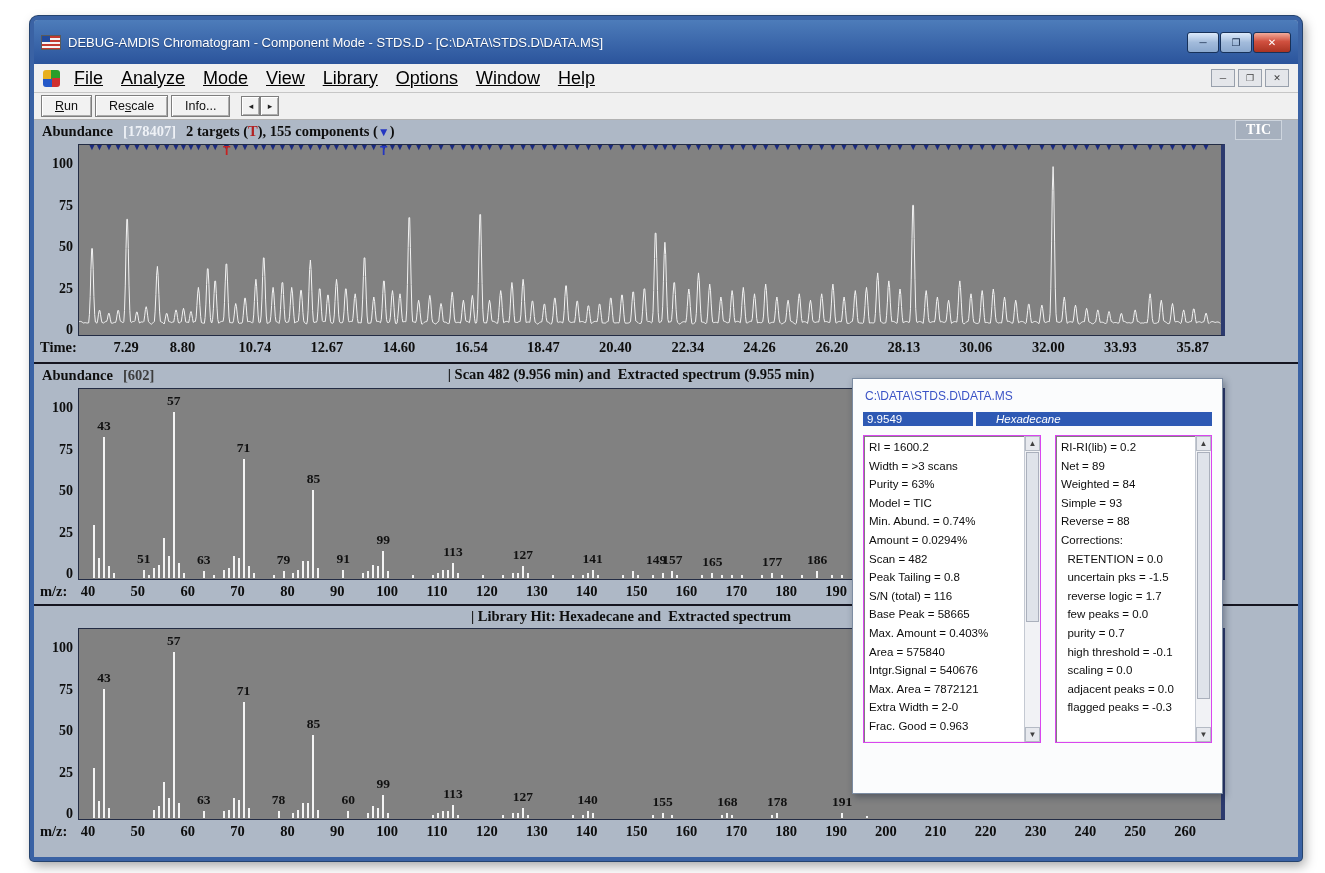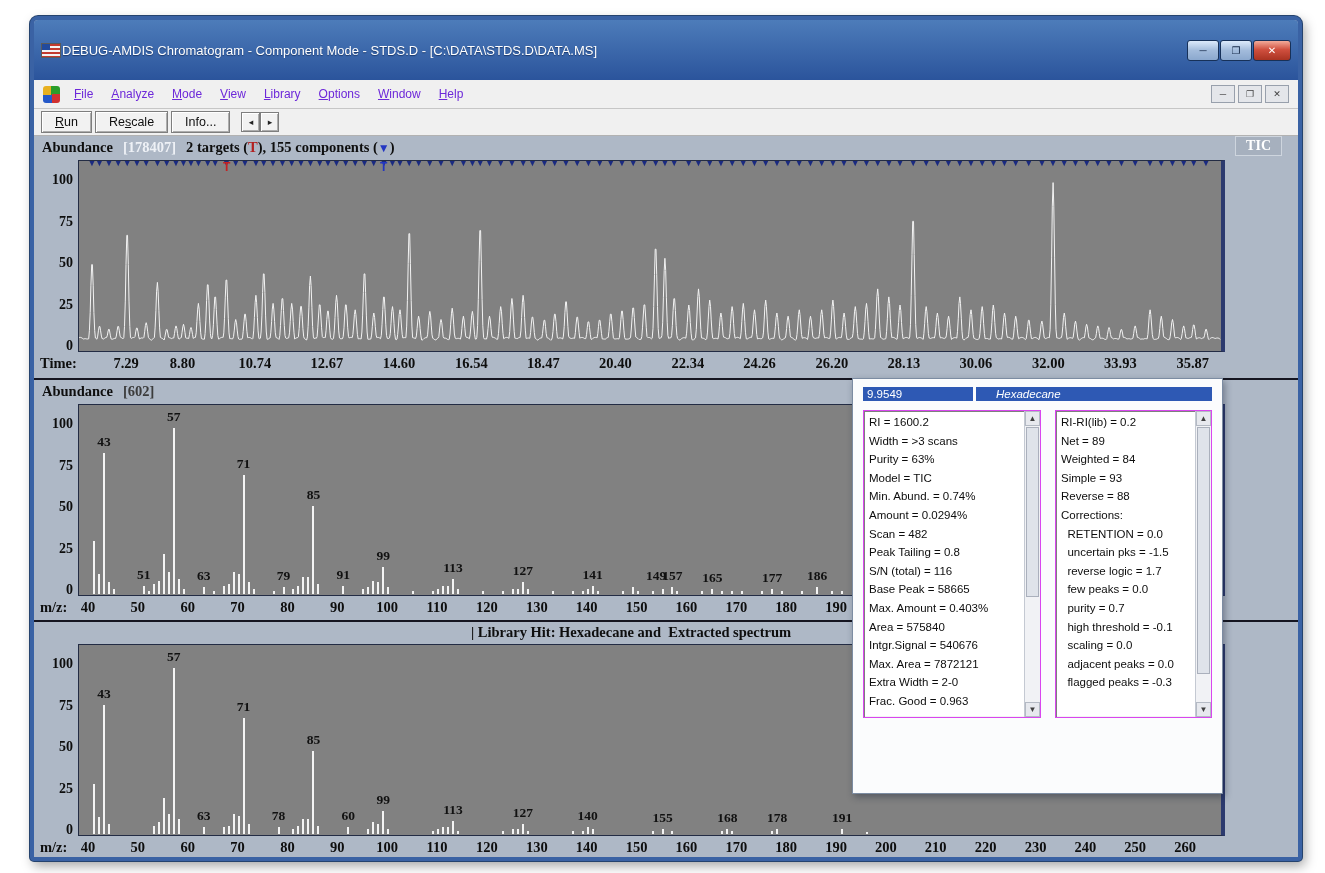--- a/index.html
+++ b/index.html
@@ -5,37 +5,37 @@
   html,body{margin:0;padding:0;}
   body{width:1325px;height:873px;background:#ffffff;position:relative;
        font-family:"Liberation Sans",sans-serif;overflow:hidden;}
 
   .window{position:absolute;left:30px;top:16px;width:1264px;height:837px;
     border:4px solid #3a62a4;border-radius:8px 8px 4px 4px;background:#aeb8c6;
     box-shadow:0 0 0 1px #25436e,3px 5px 12px rgba(0,0,0,.35);overflow:hidden;}
 
   
   .titlebar{height:28px;background:linear-gradient(#4d7cba,#2b549c);display:flex;
-    align-items:center;padding:16px 7px;gap:1px;}
+    align-items:center;padding:8px 7px;gap:7px;}
   .app-icon{width:18px;height:13px;border:1px solid #5a5a5a;position:relative;flex:0 0 auto;
     background:repeating-linear-gradient(#c33b2f 0 2px,#f4f4f4 2px 4px);}
   .app-icon::after{content:"";position:absolute;left:0;top:0;width:8px;height:6px;background:#224a9c;}
   .title{color:#ffffff;font-size:13px;flex:1;white-space:nowrap;overflow:hidden;text-shadow:0 1px 1px #1d3a6b;}
   .win-btns{display:flex;gap:1px;flex:0 0 auto;}
   .win-btn{width:30px;height:19px;border:1px solid #173159;border-radius:3px;display:flex;
     align-items:center;justify-content:center;font-size:10px;color:#142847;
     background:linear-gradient(#dceafb,#a2bbdb 50%,#8ba8ce);cursor:default;}
   .win-btn.close{width:36px;color:#fff;background:linear-gradient(#f2ab9a,#d0503f 45%,#a93322);}
 
   
   .menubar{height:28px;background:#f0f0f0;display:flex;align-items:center;padding:0 4px;
     border-bottom:1px solid #c6c6c6;}
   .menu-appicon{width:17px;height:17px;margin:0 5px;border-radius:3px;
     background:conic-gradient(#2a9d2a 0 25%,#d03030 25% 50%,#2458c8 50% 75%,#e8b020 75%);}
-  .menu-item{padding:4px 9px;font-size:12px;color:#6d28d9;}
+  .menu-item{padding:4px 9px;font-size:18px;color:#000000;text-decoration:underline;}
   .mdi-btns{margin-left:auto;display:flex;gap:3px;padding-right:5px;}
   .mdi-btn{width:22px;height:16px;background:#e4e6ea;border:1px solid #98a0ac;display:flex;
     align-items:center;justify-content:center;font-size:9px;color:#404040;}
 
   
   .toolbar{height:26px;background:#f0f0f0;display:flex;align-items:center;padding:0 7px;gap:3px;
     border-bottom:1px solid #b2b2b2;}
   .tb-btn{height:20px;padding:0 13px;background:#f2f2f2;border:1px solid #7e7e7e;
     box-shadow:inset 1px 1px 0 #ffffff,inset -1px -1px 0 #adadad;font-size:12.5px;
     display:flex;align-items:center;color:#101010;}
@@ -311,20 +311,21 @@
         <span class="tick" style="left: 1086.35px;">33.93</span>
         <span class="tick" style="left: 1158.76px;">35.87</span>
       </div>
     <div class="divider"></div>
 
     <div class="sec-header">
       <span class="chrom-left">
         <span>Abundance</span>
         <span class="abval-mid">[602]</span>
       </span>
+      <span class="center-text">| Scan 482 (9.956 min) and  Extracted spectrum (9.955 min)</span>
     </div>
     <div class="plotrow">
       <div class="gutter" id="spec1-yticks">
           <span class="ytick" style="top: 12px;">100</span>
           <span class="ytick" style="top: 53.5px;">75</span>
           <span class="ytick" style="top: 95px;">50</span>
           <span class="ytick" style="top: 136.5px;">25</span>
           <span class="ytick" style="top: 178px;">0</span>
         </div>
       <div class="plot" id="spec1-plot">
@@ -561,20 +562,21 @@
         <span class="tick" style="left: 951.6px;">220</span>
         <span class="tick" style="left: 1001.5px;">230</span>
         <span class="tick" style="left: 1051.4px;">240</span>
         <span class="tick" style="left: 1101.2px;">250</span>
         <span class="tick" style="left: 1151.1px;">260</span>
       </div>
 
   </div>
 
   <div class="popup">
+    <div class="popup-title">C:\DATA\STDS.D\DATA.MS</div>
     <div class="hit-rows" id="hit-rows">
         <div class="hit-row sel">
           <div class="hit-rt">9.9549</div>
           <div class="hit-name">Hexadecane</div>
         </div>
       </div>
     <div class="listboxes">
       <div class="listbox comp">
         <div class="lb-content" id="component-list">
             <div class="lline">RI = 1600.2</div>

